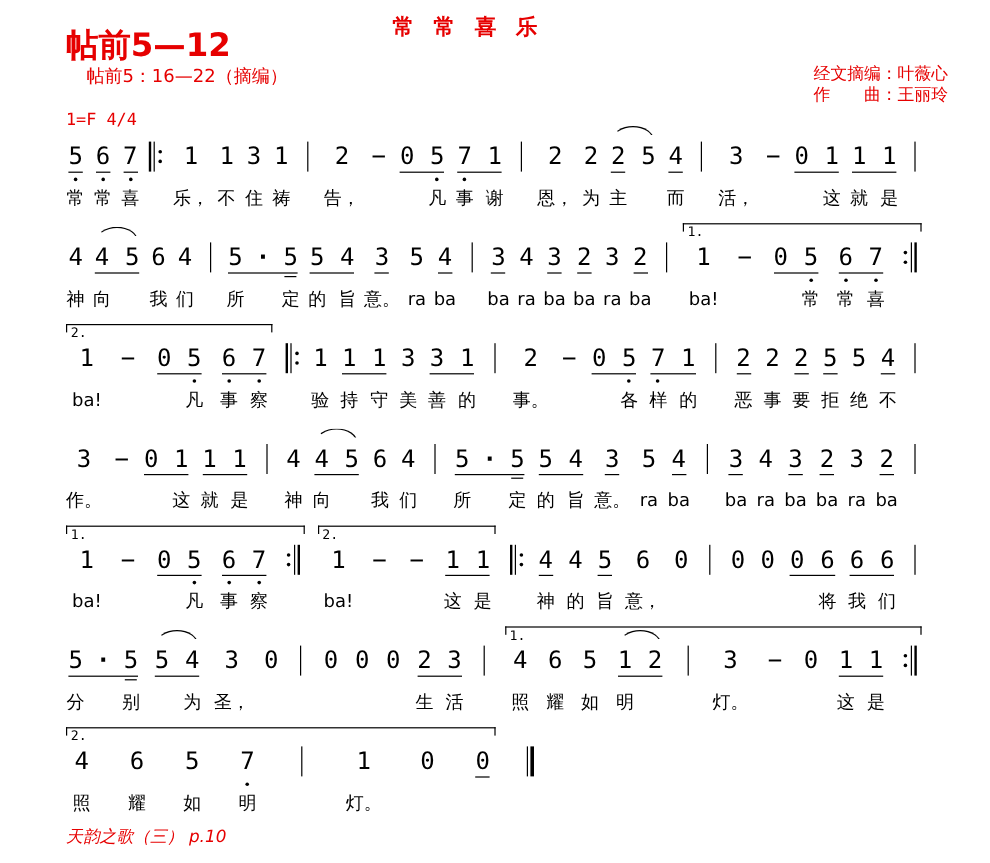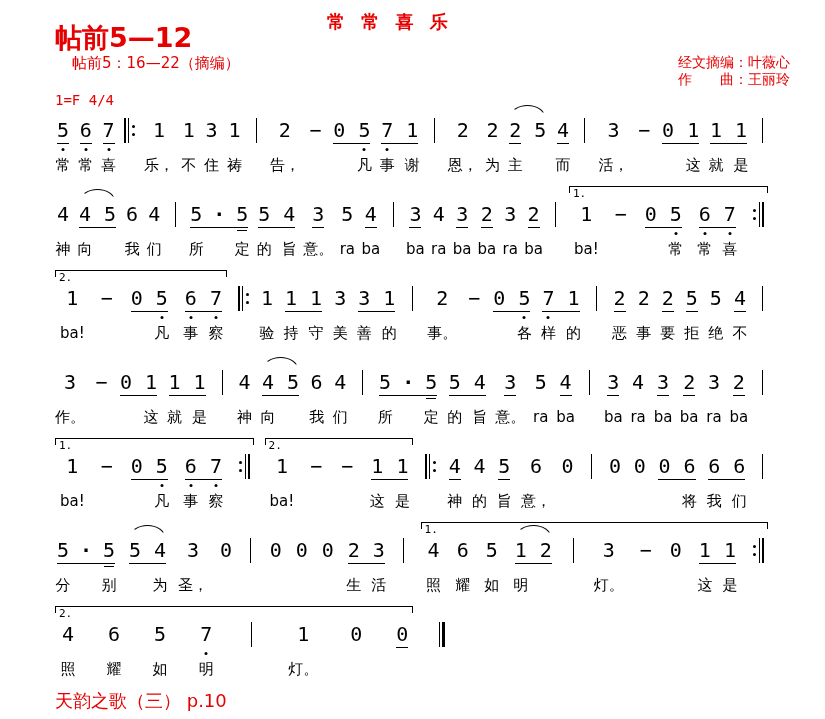--- a/index.html
+++ b/index.html
@@ -42,21 +42,21 @@
   .dots i{display:block;width:3px;height:3px;border-radius:50%;background:#000;}
 
   
   .grp{display:flex;gap:9px;position:relative;}
   .beamline{position:absolute;left:2px;right:2px;top:42px;height:1px;background:#000;}
   .arcline{position:absolute;left:3px;right:3px;top:4px;height:10px;border:1px solid transparent;border-top-color:#000;border-radius:50% / 100% 100% 0 0;}
   .volta{display:flex;gap:13px;position:relative;padding:0 5px;}
   .vline{position:absolute;left:0;right:2px;top:1px;height:6px;border:1px solid #000;border-bottom:none;}
   .vlabel{position:absolute;top:3px;left:4px;font-size:11px;line-height:11px;font-family:"DejaVu Sans Mono","Liberation Mono",monospace;}
 
-  .footer{margin-top:4px;font-size:18px;color:var(--accent);white-space:nowrap;}
+  .footer{margin-top:4px;font-size:14px;color:var(--accent);white-space:nowrap;font-style:italic;}
 </style>
 </head>
 <body>
 
 <div class="page">
   <div class="titlebar">
     <span class="ref-title">帖前5—12</span>
     <span class="song-title">常 常 喜 乐</span>
   </div>
   <div class="subhead">

